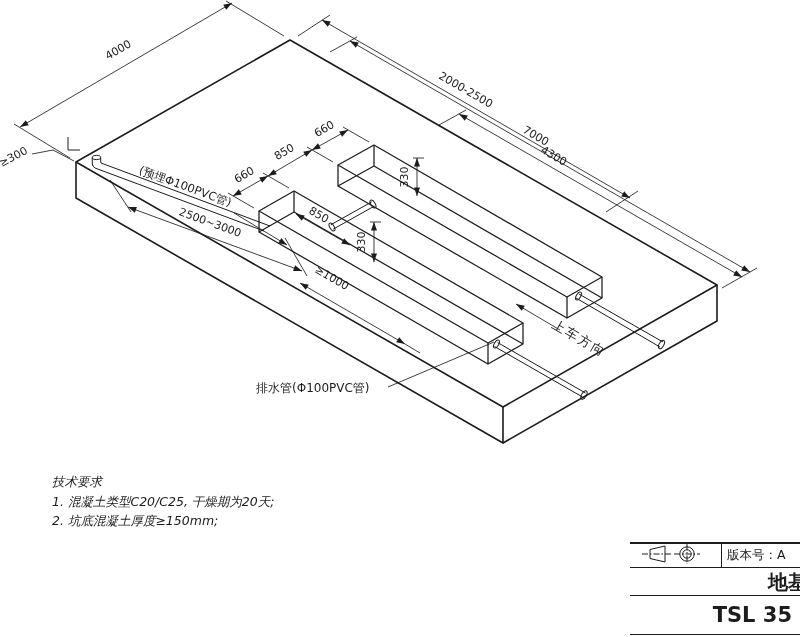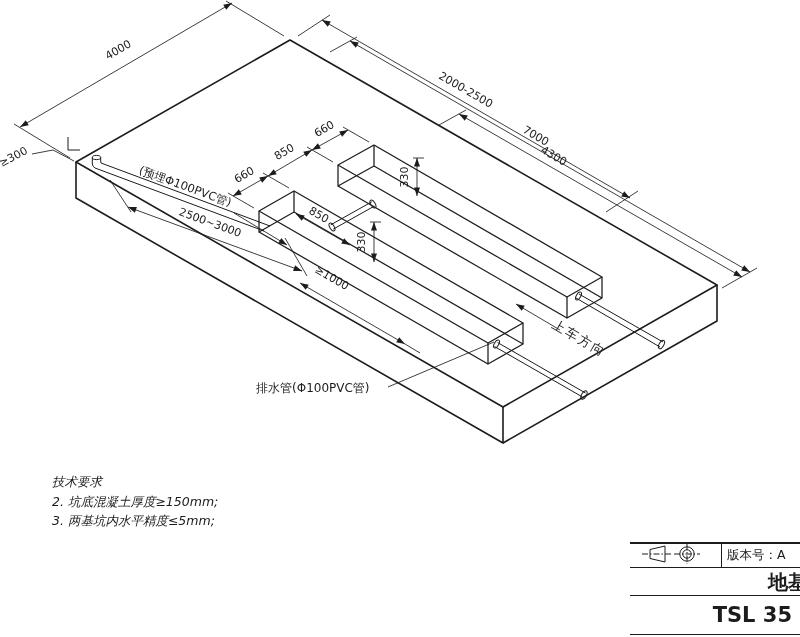--- a/index.html
+++ b/index.html
@@ -147,22 +147,22 @@
 
     <g>
       <text class="lbltxt" x="184" y="190" text-anchor="middle" transform="rotate(20 184 190)">(预埋Φ100PVC管)</text>
       <text class="drain" x="256" y="392" text-anchor="start">排水管(Φ100PVC管)</text>
       <text class="drvtxt" x="577" y="342" text-anchor="middle" transform="rotate(30 577 342)">上车方向</text>
     </g>
   </svg>
 
   <div id="notes">
     <div>技术要求</div>
+    <div>1. 混凝土类型C20/C25, 干燥期为20天;</div>
     <div>2. 坑底混凝土厚度≥150mm;</div>
-    <div>3. 两基坑内水平精度≤5mm;</div>
   </div>
 
   <div>
     <div class="tbl" style="left:630px;top:542px;width:170px;height:1.6px;"></div>
     <div class="tbl" style="left:630px;top:567px;width:170px;height:1.2px;"></div>
     <div class="tbl" style="left:630px;top:595px;width:170px;height:1.2px;"></div>
     <div class="tbl" style="left:630px;top:634px;width:170px;height:1.2px;"></div>
     <div class="tbl" style="left:721px;top:542px;width:1.2px;height:25px;"></div>
 
     <svg width="78" height="24" style="left:638px;top:543px;">

